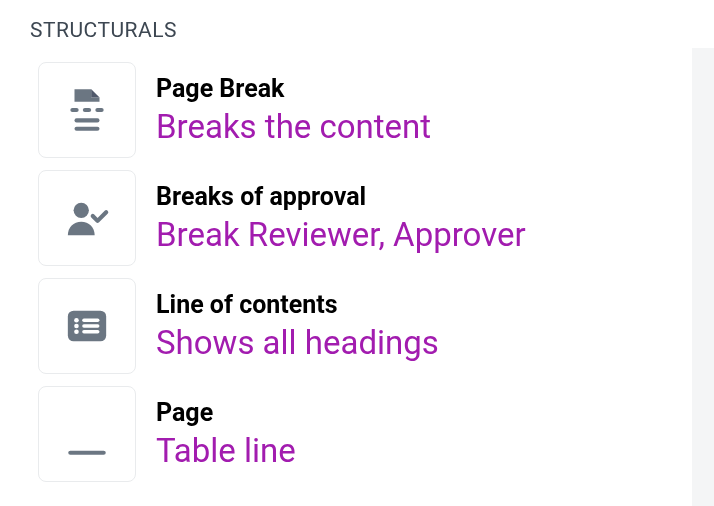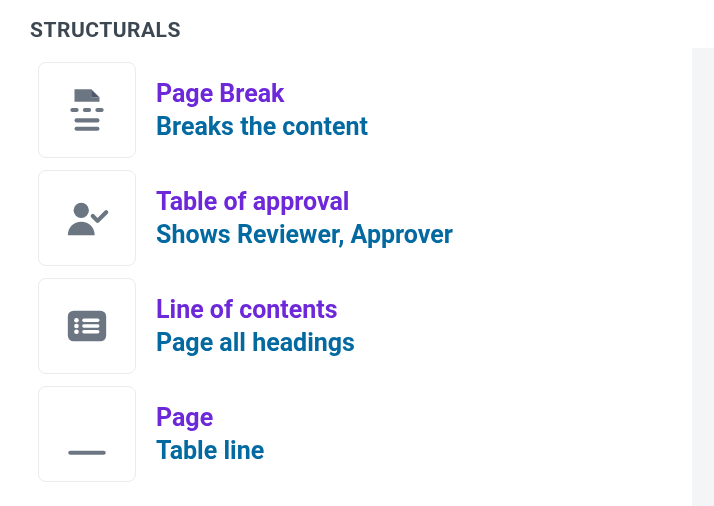--- a/index.html
+++ b/index.html
@@ -22,21 +22,21 @@
       position: absolute;
       right: 0;
       top: 48px;
       width: 22px;
       height: 458px;
       background: #f4f5f6;
     }
     .section-header {
       padding: 18px 0 14px 30px;
       font-size: 21px;
-      font-weight: 700;
+      font-weight: 400;
       letter-spacing: 0.5px;
       color: #3d4752;
     }
     .item-list {
       padding: 0 0 0 38px;
     }
     .item {
       display: flex;
       align-items: center;
       gap: 20px;
@@ -55,26 +55,26 @@
       flex-shrink: 0;
     }
     .item-text {
       display: flex;
       flex-direction: column;
       gap: 4px;
     }
     .item-title {
       font-size: 25px;
       font-weight: 700;
-      color: #6d28d9;
+      color: #000000;
     }
     .item-desc {
-      font-size: 25px;
-      font-weight: 700;
-      color: #0369a1;
+      font-size: 33px;
+      font-weight: 400;
+      color: #a21caf;
     }
     .icon-svg {
       width: 46px;
       height: 46px;
       fill: #6b7682;
     }
     .icon-page-break {
       width: 50px;
       height: 50px;
     }
@@ -112,40 +112,40 @@
 
     <div class="item">
       <div class="icon-box">
         <svg class="icon-svg" viewBox="0 0 24 24">
           <circle cx="9" cy="8" r="4" fill="#6b7682"></circle>
           <path d="M2 21c0-4 3-7 7-7s7 3 7 7H2z" fill="#6b7682"></path>
           <path d="M15 11l2.5 2.5L22 9" stroke="#6b7682" stroke-width="2.2" fill="none" stroke-linecap="round" stroke-linejoin="round"></path>
         </svg>
       </div>
       <div class="item-text">
-        <div class="item-title">Table of approval</div>
-        <div class="item-desc">Shows Reviewer, Approver</div>
+        <div class="item-title">Breaks of approval</div>
+        <div class="item-desc">Break Reviewer, Approver</div>
       </div>
     </div>
 
     <div class="item">
       <div class="icon-box">
         <svg class="icon-svg" viewBox="0 0 24 24">
           <rect x="2" y="4" width="20" height="16" rx="3" fill="#6b7682"></rect>
           <circle cx="6.5" cy="9" r="1.2" fill="#ffffff"></circle>
           <circle cx="6.5" cy="12" r="1.2" fill="#ffffff"></circle>
           <circle cx="6.5" cy="15" r="1.2" fill="#ffffff"></circle>
           <rect x="9.5" y="8.1" width="9" height="1.8" rx="0.9" fill="#ffffff"></rect>
           <rect x="9.5" y="11.1" width="9" height="1.8" rx="0.9" fill="#ffffff"></rect>
           <rect x="9.5" y="14.1" width="9" height="1.8" rx="0.9" fill="#ffffff"></rect>
         </svg>
       </div>
       <div class="item-text">
         <div class="item-title">Line of contents</div>
-        <div class="item-desc">Page all headings</div>
+        <div class="item-desc">Shows all headings</div>
       </div>
     </div>
 
     <div class="item">
       <div class="icon-box">
         <svg class="icon-svg icon-line" viewBox="0 0 24 24">
           <rect x="3" y="20" width="18" height="2" rx="1" fill="#6b7682"></rect>
         </svg>
       </div>
       <div class="item-text">

